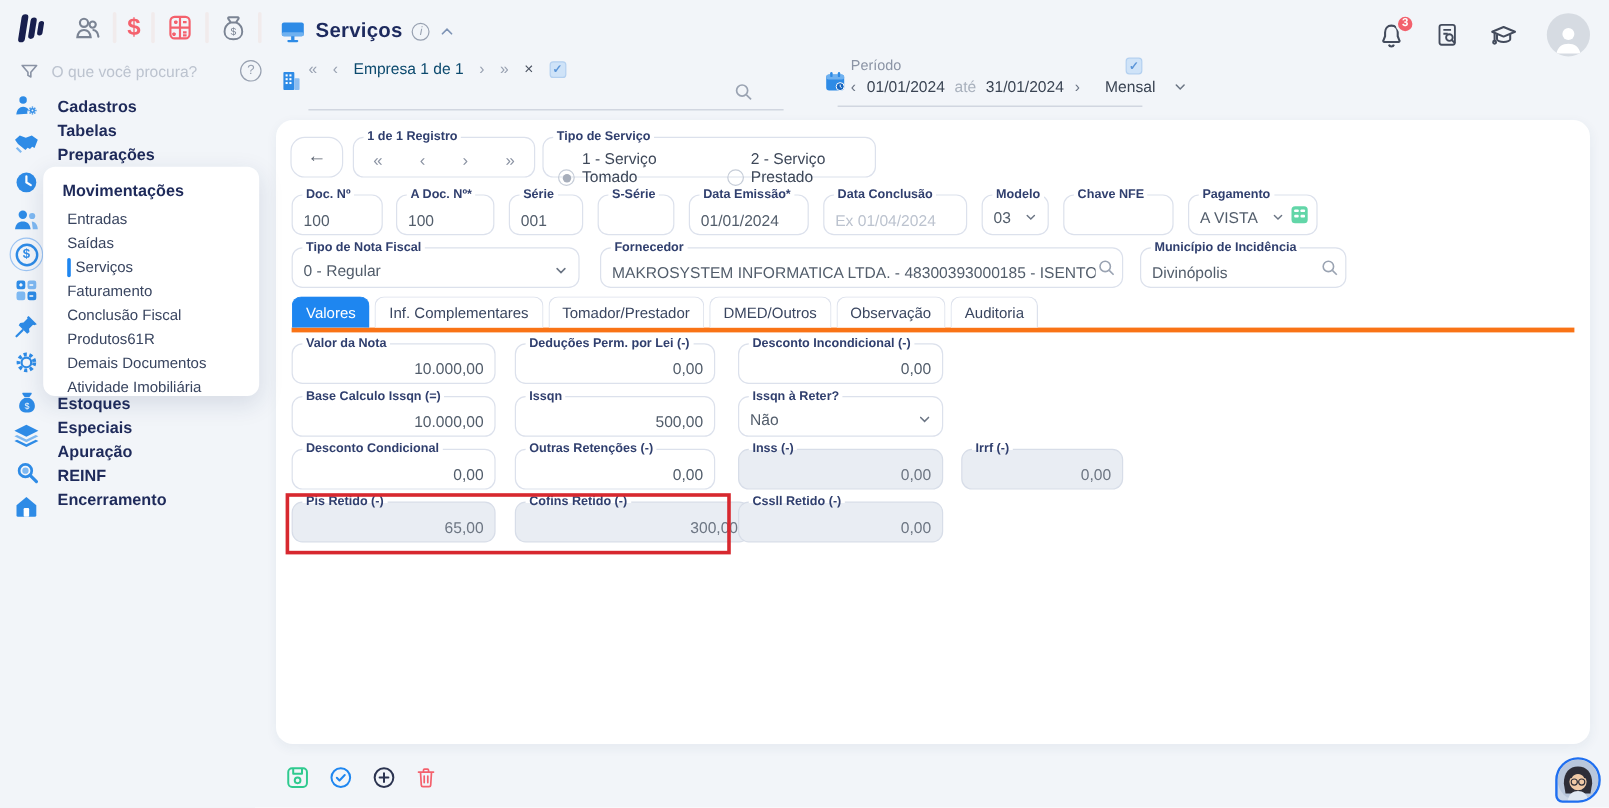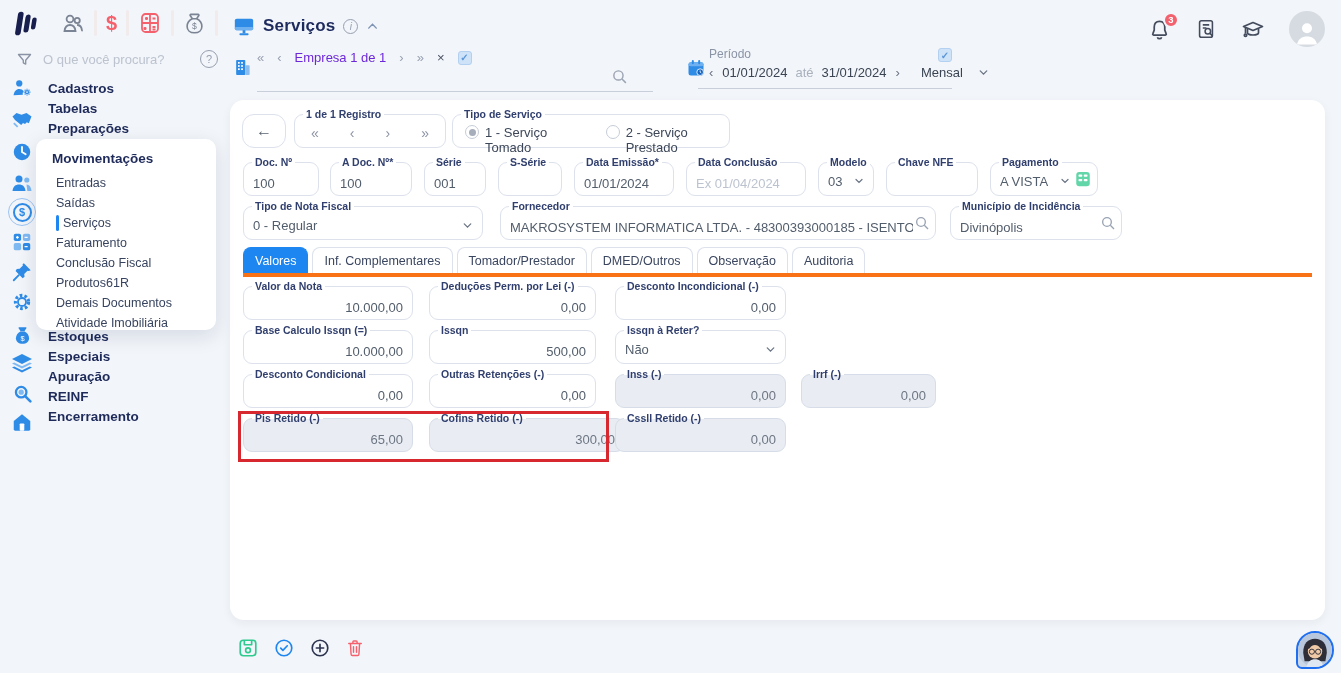--- a/index.html
+++ b/index.html
@@ -22,21 +22,21 @@
   .avatar-top{width:36px;height:36px;border-radius:50%;background:#d6dbe2;overflow:hidden;display:flex;align-items:flex-end;justify-content:center;cursor:pointer}
 
   
   .searchrow{position:absolute;left:16px;top:50px;width:202px;display:flex;align-items:center;gap:10px}
   .search-ph{flex:1;font-size:13px;color:#bcc3cf;cursor:text}
   .qmark{width:18px;height:18px;border-radius:50%;border:1.5px solid #97a0b0;color:#97a0b0;font-size:11px;display:flex;align-items:center;justify-content:center;cursor:pointer}
 
   
   .company{position:absolute;left:233px;top:50px;width:430px;height:45px}
   .cnav{position:absolute;left:24px;top:0;display:flex;align-items:center;gap:13px;color:#98a1b1;font-size:13px}
-  .cnav .lbl{color:#6d28d9}
+  .cnav .lbl{color:#0c4a6e}
   .cnav .x{color:#4a5261;font-size:13px;cursor:pointer}
   .cname{position:absolute;left:24px;top:21px;width:385px;font-size:13px;color:#3c4655;white-space:nowrap;overflow:hidden}
   .cmag{position:absolute;left:378px;top:18px;cursor:pointer}
   .uline{position:absolute;height:1px;background:#c9cfda}
   .pbtn{cursor:pointer}
 
   
   .period{position:absolute;left:686px;top:46px;width:290px;height:48px}
   .plabel{position:absolute;left:23px;top:1px;font-size:12px;color:#8b94a5}
   .pctrl{position:absolute;left:23px;top:19px;display:flex;align-items:center;font-size:13px;color:#3a4453}
@@ -65,21 +65,21 @@
   .fs input::placeholder{color:#bcc3cf}
   .fs.num input{text-align:right}
   .fs.dis{background:#e9edf3;border-color:#d7dde8}
   .fs.dis .fl{background:linear-gradient(180deg,#fff 54%,#e9edf3 46%)}
   .fs.dis input{color:#6d7683}
   .fs .val{display:block;padding:11px 24px 0 9px;font-size:13px;color:#525d6b;white-space:nowrap;overflow:hidden;cursor:pointer}
   .chev{position:absolute;right:8px;top:12px;pointer-events:none}
   .mag{position:absolute;right:5px;top:8px;cursor:pointer}
   .pager{display:flex;justify-content:space-between;padding:10px 16px 0;color:#8b93a3;font-size:14px}
   .pager span{cursor:pointer}
-  .radios{display:flex;align-items:flex-start;gap:6px;padding:10px 0 0 12px;font-size:13px;color:#3d4758}
+  .radios{display:flex;align-items:flex-end;gap:6px;padding:10px 0 0 12px;font-size:13px;color:#3d4758}
   .radio{width:14px;height:14px;border-radius:50%;border:1.5px solid #c6cdd8;position:relative;flex:none;cursor:pointer}
   .radio.sel::after{content:"";position:absolute;inset:2.5px;background:#a7aebb;border-radius:50%}
   .rgap{width:12px}
   .tabs{position:absolute;left:13px;right:13px;top:150px;height:27px;border-bottom:4px solid #f97316;display:flex;gap:4px;align-items:flex-end}
   .tab{height:26px;padding:0 11px;border:1.5px solid #dce1ec;border-bottom:none;border-radius:8px 8px 0 0;background:#fff;font-size:12.5px;color:#3a4660;display:flex;align-items:center;cursor:pointer;white-space:nowrap}
   .tab.active{background:#1e86f0;border-color:#1e86f0;color:#fff}
   .redbox{position:absolute;left:8px;top:311px;width:371px;height:51px;border:3px solid #d7282f;z-index:6;pointer-events:none}
   .tagic{position:absolute;right:4px;top:8px}
   .calcic{position:absolute;right:5px;top:7px;cursor:pointer}
 

